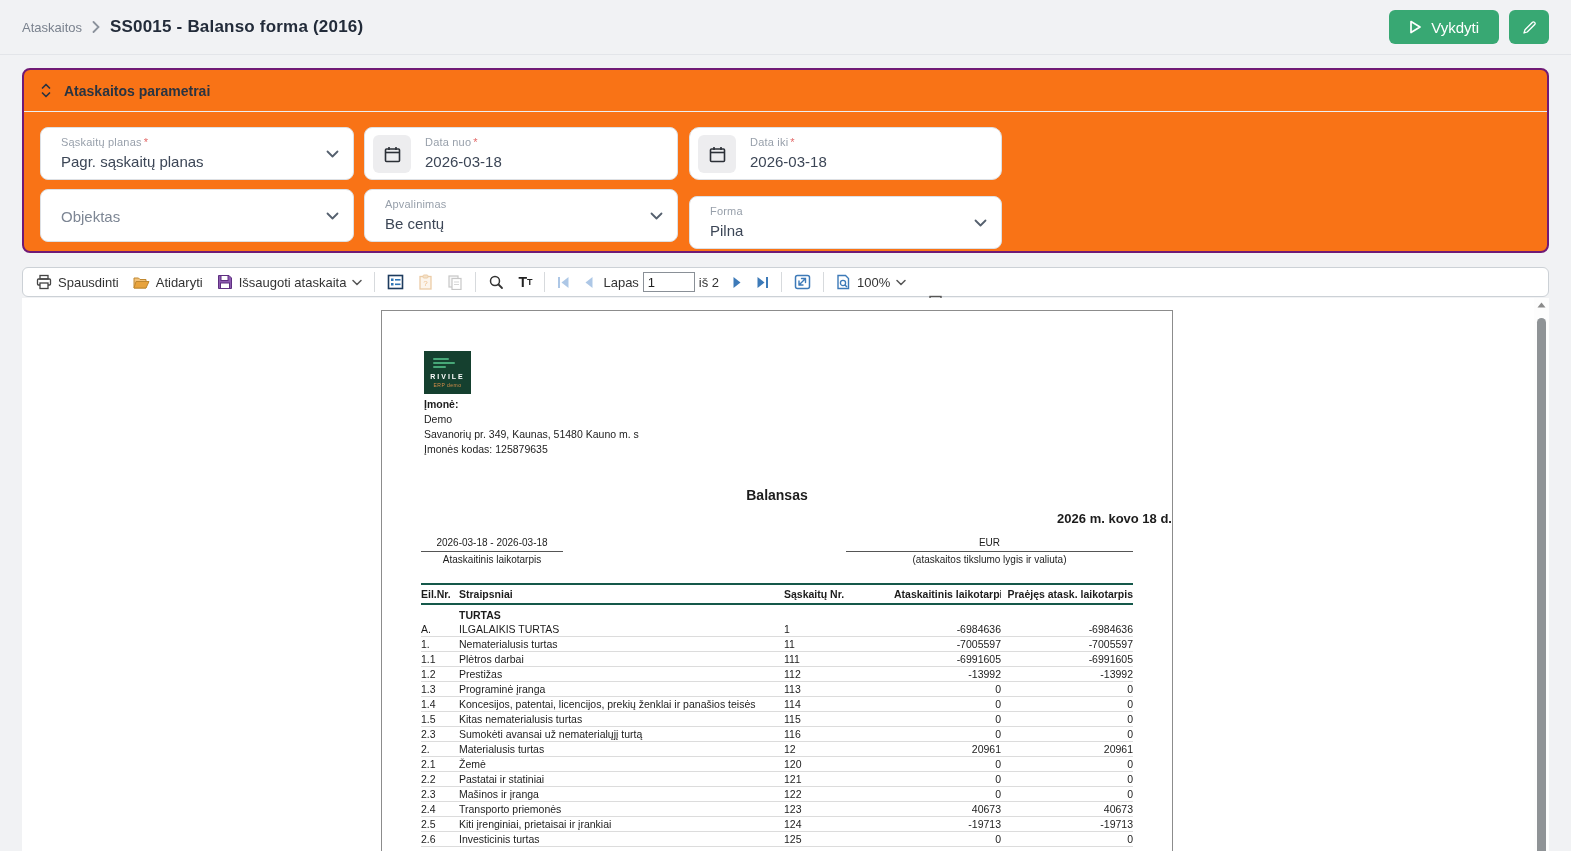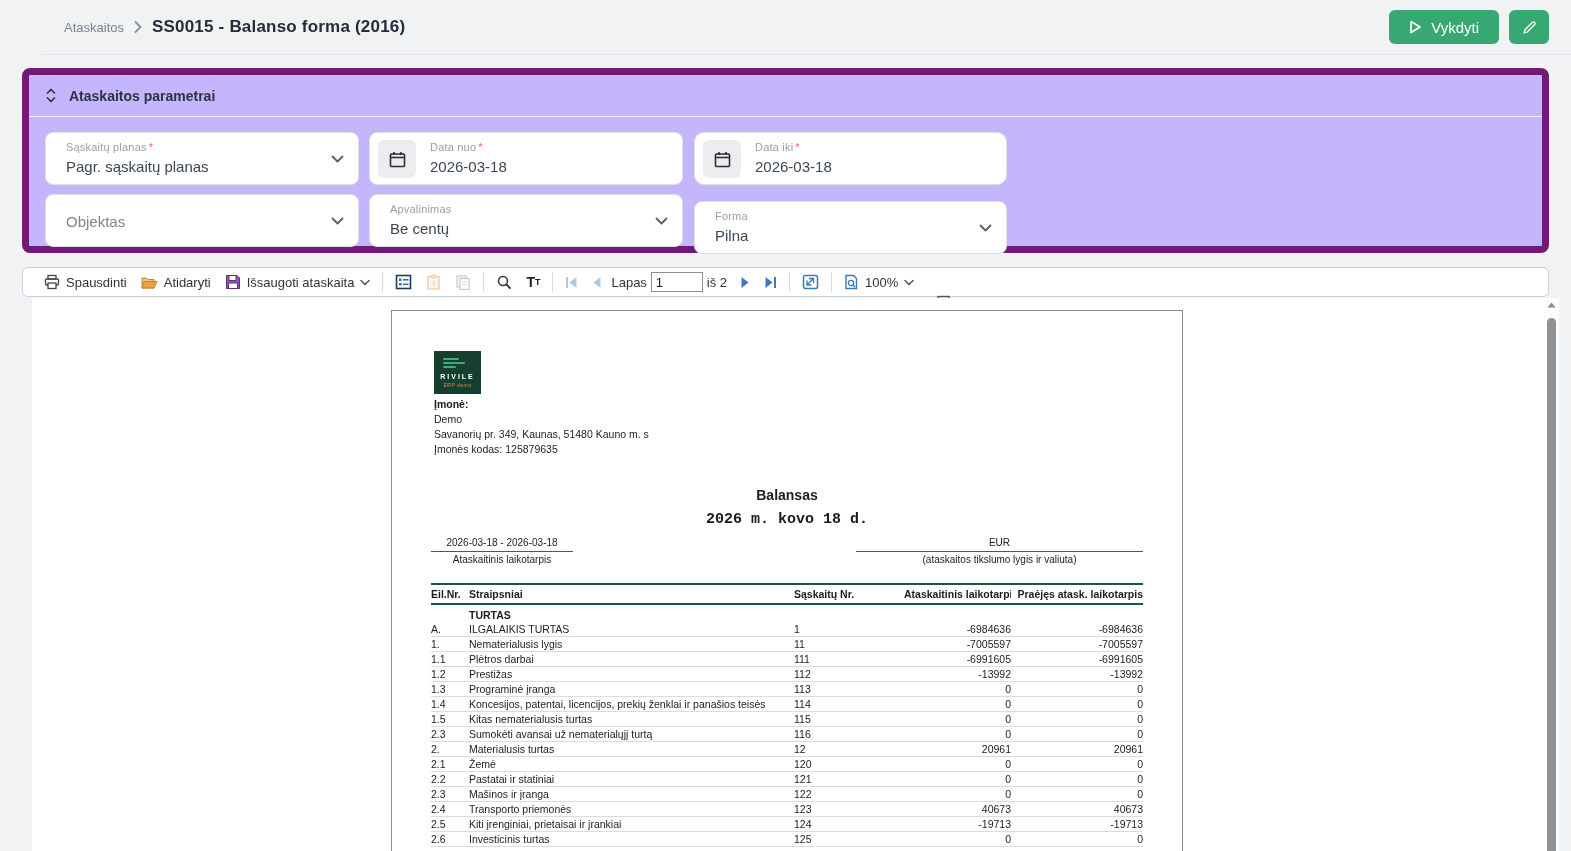--- a/index.html
+++ b/index.html
@@ -7,36 +7,36 @@
   body {
     background:#f1f2f4;
     font-family:"Liberation Sans", sans-serif;
     color:#2a3441;
     position:relative;
   }
   
   .top-header {
     position:absolute; top:0; left:0; right:0; height:55px;
     border-bottom:1px solid #e3e5e9;
-    display:flex; align-items:center; padding:0 22px;margin-left:42px;
+    display:flex; align-items:center; padding:0 22px;
   }
   .crumb-parent { font-size:13px; color:#7a828e; cursor:pointer; }
   .crumb-sep { margin:0 10px; color:#9aa1ab; display:flex; }
   .page-title { font-size:17px; font-weight:bold; color:#232c3a; letter-spacing:.2px; }
   .header-actions { margin-left:auto; display:flex; gap:10px; }
   .btn-green {
     background:#38a873; color:#fff; border:none; border-radius:6px;
     height:34px; display:flex; align-items:center; gap:9px;
     font-size:15px; font-family:inherit; padding:0 20px; cursor:pointer;
   }
   .btn-green.square { width:40px; padding:0; justify-content:center; }
   
   .params-card {
     position:absolute; left:22px; top:68px; width:1527px; height:185px;
-    background:#c4b5fd; border:7px solid #701a75; border-radius:8px;
+    background:#f97316; border:2px solid #701a75; border-radius:8px;
   }
   .params-header {
     height:42px; border-bottom:1px solid #edeff1;
     display:flex; align-items:center; padding:0 16px; gap:12px;
   }
   .params-title { font-size:14px; font-weight:bold; color:#2a3441; }
   .collapse-icon { display:flex; cursor:pointer; }
   .fields { position:absolute; left:0; top:42px; right:0; bottom:0; }
   .field {
     position:absolute; height:53px; background:#fff;
@@ -58,39 +58,39 @@
   .field.datef .flabel { left:60px; }
   .field.datef .fvalue { left:60px;text-align:center; }
   .cal-box {
     position:absolute; left:8px; top:7px; width:38px; height:38px;
     background:#ededef; border-radius:6px; display:flex; align-items:center; justify-content:center;
   }
   
   .toolbar {
     position:absolute; left:22px; top:267px; width:1527px; height:30px;
     background:#fff; border:1px solid #ccd1d6; border-radius:6px;
-    display:flex; align-items:center; padding:0 14px;
+    display:flex; align-items:center; padding:0 6px;
     font-size:13px; color:#333;
   }
   .tb-btn {
     display:flex; align-items:center; gap:6px; padding:0 7px; height:24px;
     cursor:pointer; white-space:nowrap; border-radius:3px;
   }
   .tb-sep { width:1px; height:20px; background:#d7dadd; margin:0 5px; }
   .tb-icon { display:flex; align-items:center; }
   .page-input {
     width:52px; height:20px; border:1px solid #8a9097; font-size:13px;
     font-family:inherit; padding:0 4px; color:#222;
   }
   .pg-label { margin:0 4px 0 2px; }
   .pg-total { margin:0 6px 0 4px; }
   .dim { opacity:.55; }
   
   .viewer {
-    position:absolute; left:32px; top:298px; width:1527px; height:553px;
+    position:absolute; left:22px; top:298px; width:1527px; height:553px;
     background:#fff; overflow:hidden;
   }
   .report-page {
     position:absolute; left:359px; top:12px; width:792px; height:620px;
     background:#fff; border:1px solid #8c8c8c;
   }
   .rp { font-size:10.5px; color:#1c1c1c; }
   .logo {
     position:absolute; left:42px; top:40px; width:47px; height:43px;
     background:#15402f; overflow:hidden;
@@ -101,21 +101,21 @@
     position:absolute; left:0; right:0; top:22px; text-align:center;
     color:#fff; font-size:7px; font-weight:bold; letter-spacing:2px;
   }
   .logo-sub {
     position:absolute; left:0; right:0; top:31px; text-align:center;
     font-size:5px; color:#d98e4a; letter-spacing:.5px;
   }
   .company { position:absolute; left:42px; top:86px; line-height:15px; }
   .company .b { font-weight:bold; }
   .report-title { position:absolute; left:0; right:0; top:176px; text-align:center; font-size:14px; font-weight:bold; }
-  .report-subtitle { position:absolute; left:0; right:0; top:200px; text-align:center; font-size:15px; font-weight:bold;font-family:Liberation Mono, monospace; }
+  .report-subtitle { position:absolute; left:0; right:0; top:200px; text-align:right; font-size:13px; font-weight:bold; }
   .u-block { position:absolute; top:226px; text-align:center; font-size:10px; }
   .u-block .uv { padding-bottom:3px; border-bottom:1px solid #555; }
   .u-block .ul { padding-top:2px; }
   .u-left { left:39px; width:142px; }
   .u-right { left:464px; width:287px; }
   
   .btable { position:absolute; left:39px; top:272px; width:712px; }
   .thead {
     display:flex; align-items:center; height:22px; font-weight:bold; font-size:10.5px;
     border-top:2px solid #15584a; border-bottom:2px solid #15584a;
@@ -456,21 +456,21 @@
           </div>
           <div class="trow">
             <div class="tcell nr">A.</div>
             <div class="tcell name">ILGALAIKIS TURTAS</div>
             <div class="tcell acc">1</div>
             <div class="tcell cur">-6984636</div>
             <div class="tcell prev">-6984636</div>
           </div>
           <div class="trow">
             <div class="tcell nr">1.</div>
-            <div class="tcell name">Nematerialusis lygis</div>
+            <div class="tcell name">Nematerialusis turtas</div>
             <div class="tcell acc">11</div>
             <div class="tcell cur">-7005597</div>
             <div class="tcell prev">-7005597</div>
           </div>
           <div class="trow">
             <div class="tcell nr">1.1</div>
             <div class="tcell name">Plėtros darbai</div>
             <div class="tcell acc">111</div>
             <div class="tcell cur">-6991605</div>
             <div class="tcell prev">-6991605</div>

